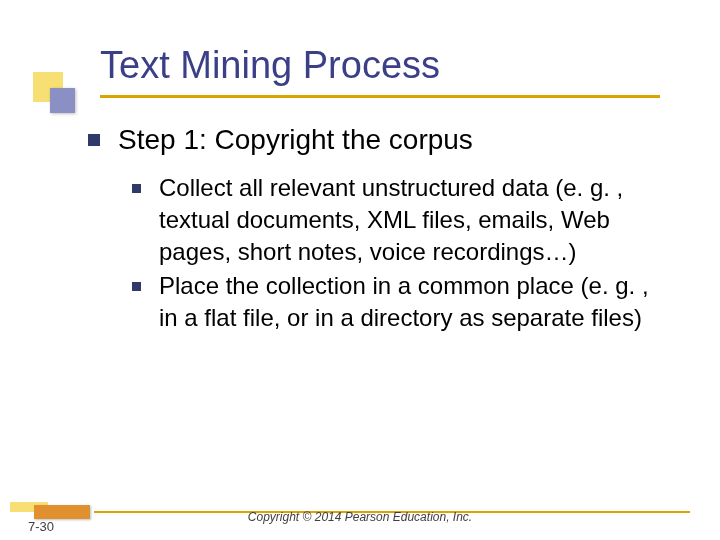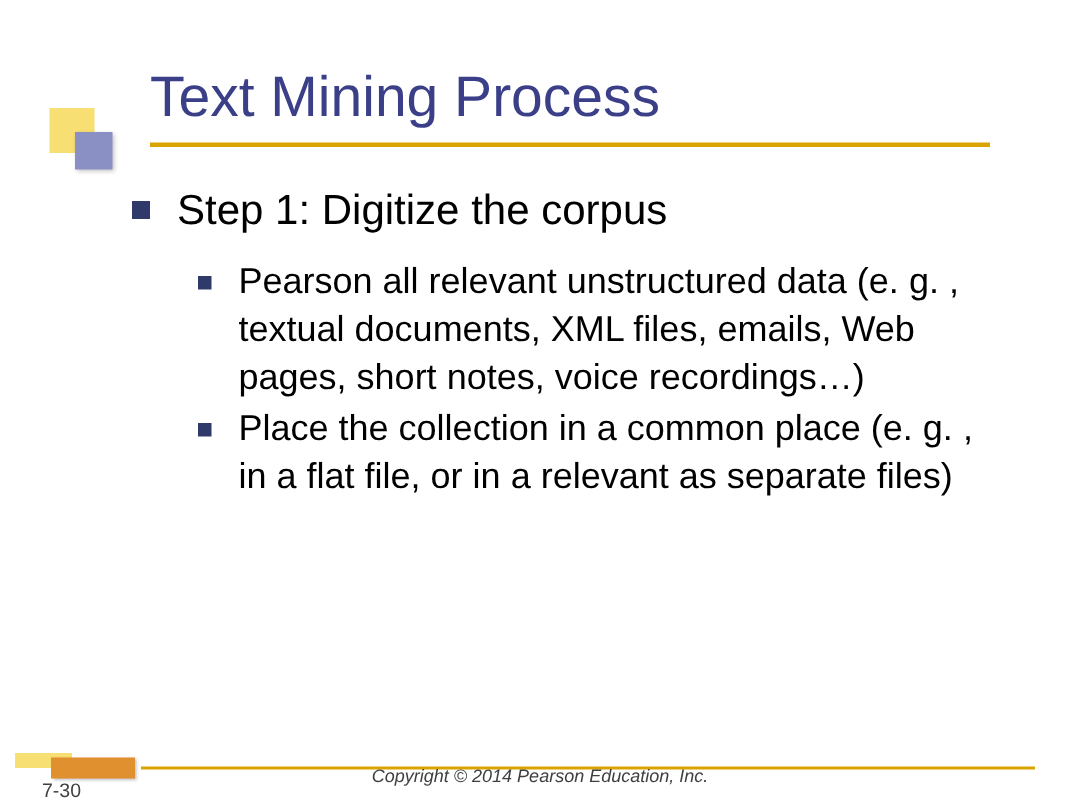--- a/index.html
+++ b/index.html
@@ -118,31 +118,31 @@
 <body>
 <div class="slide">
 
   <div class="deco-sq sq-yellow-outer"></div>
   <div class="deco-sq sq-purple-title"></div>
 
   <div class="title">Text Mining Process</div>
   <div class="title-rule"></div>
 
   <div class="lvl1">
-    <span class="sq-bullet-lg"></span><span>Step 1: Digitize the corpus</span>
+    <span class="sq-bullet-lg"></span><span>Step 1: Copyright the corpus</span>
   </div>
 
   <div class="lvl2">
     <div class="item">
       <span class="sq-bullet-sm"></span>
-      <span class="txt">Pearson all relevant unstructured data (e. g. , textual documents, XML files, emails, Web pages, short notes, voice recordings…)</span>
+      <span class="txt">Collect all relevant unstructured data (e. g. , textual documents, XML files, emails, Web pages, short notes, voice recordings…)</span>
     </div>
     <div class="item">
       <span class="sq-bullet-sm"></span>
-      <span class="txt">Place the collection in a common place (e. g. , in a flat file, or in a relevant as separate files)</span>
+      <span class="txt">Place the collection in a common place (e. g. , in a flat file, or in a directory as separate files)</span>
     </div>
   </div>
 
   <div class="footer-left-yellow"></div>
   <div class="footer-left-orange"></div>
   <div class="footer-rule"></div>
 
   <div class="page-num">7-30</div>
   <div class="copyright">Copyright © 2014 Pearson Education, Inc.</div>
 

